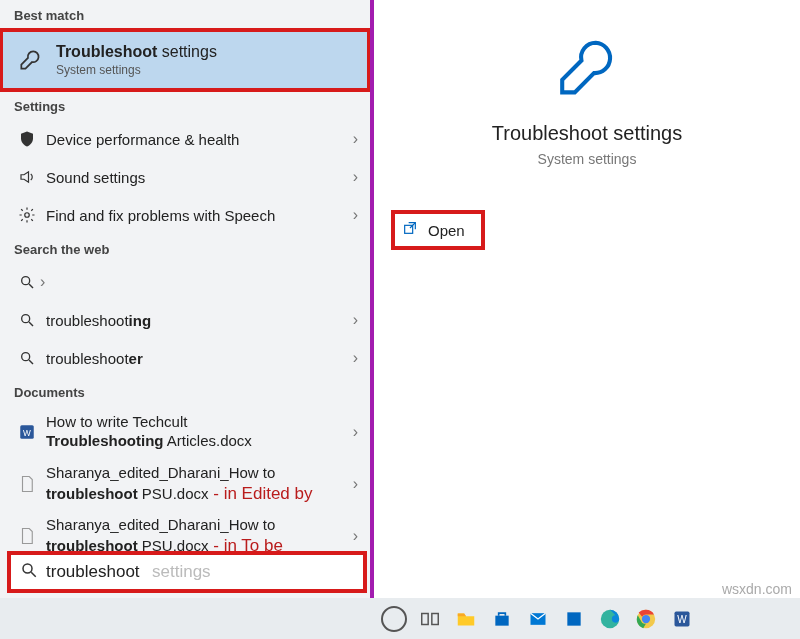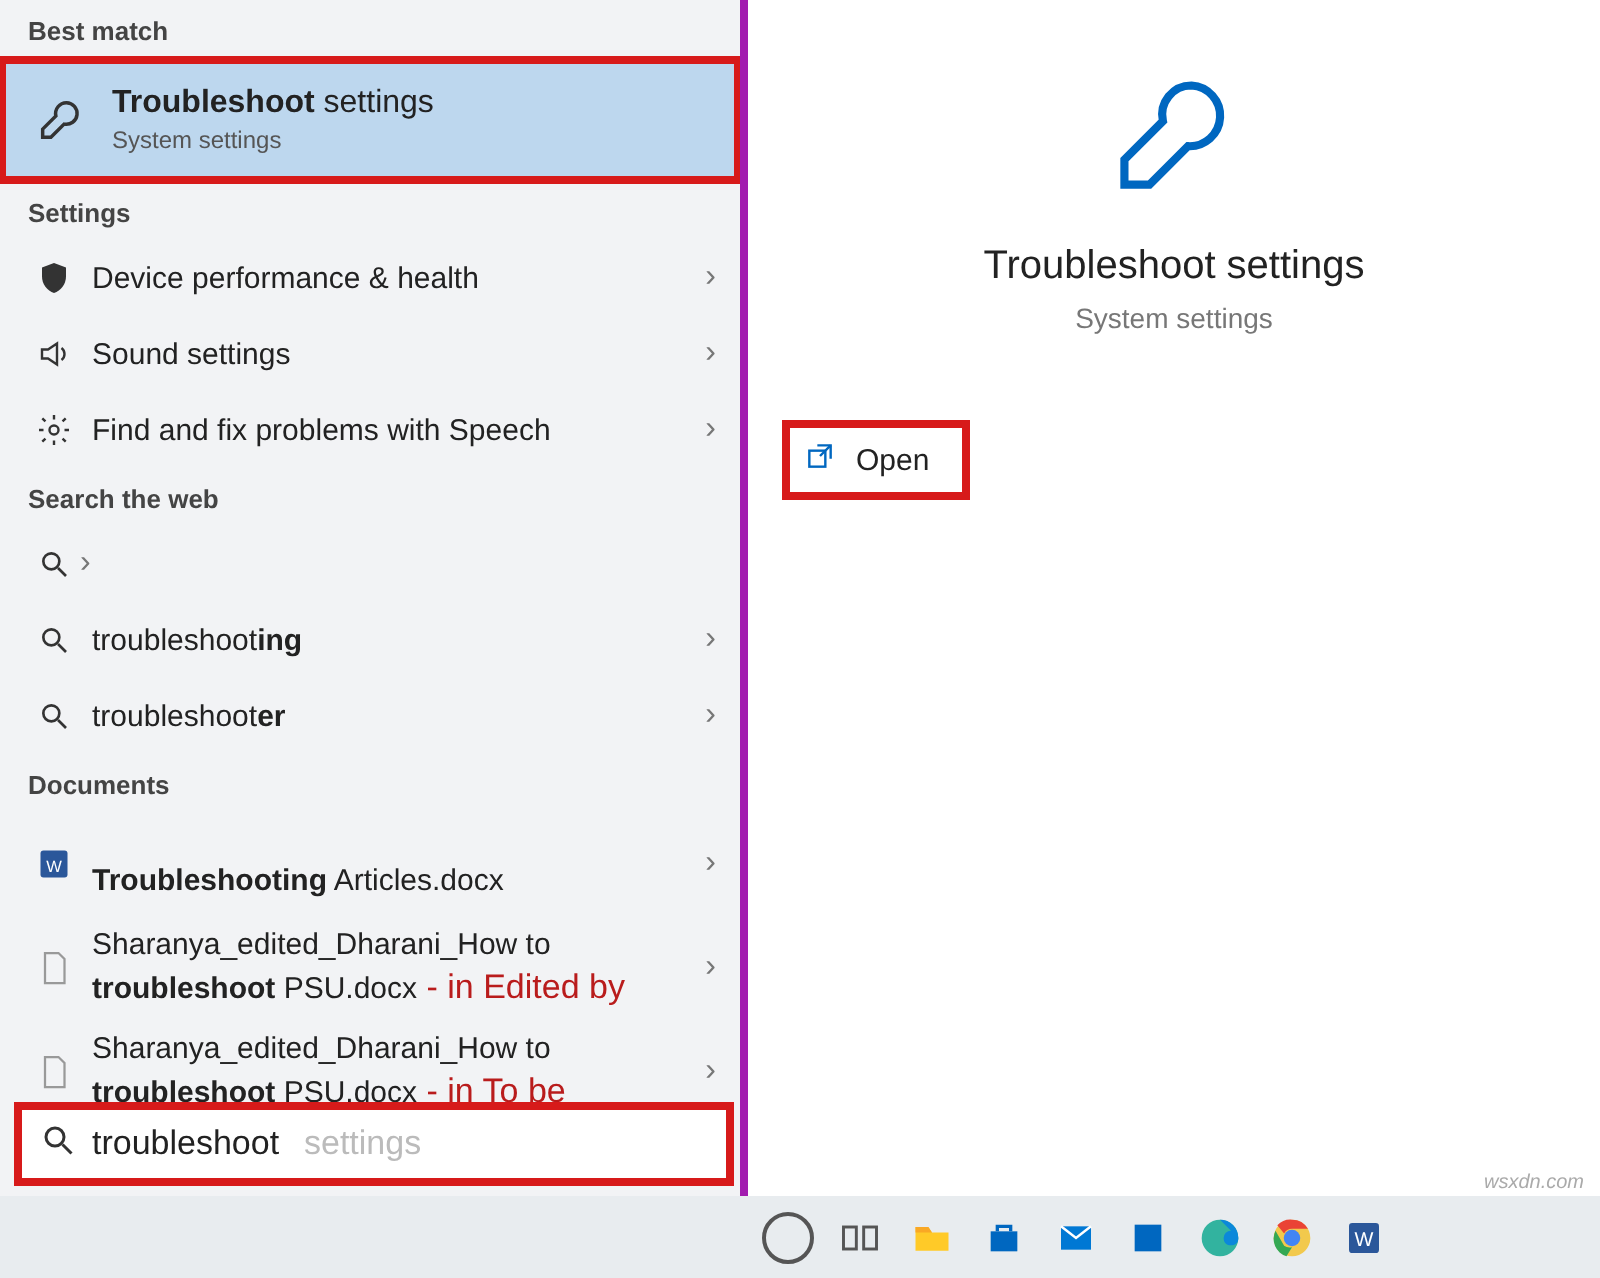--- a/index.html
+++ b/index.html
@@ -33,21 +33,21 @@
   
   .preview-icon { display:flex; justify-content:center; margin-top: 34px; }
   .preview-title { text-align:center; font-size:20px; color:#222; margin-top:18px; font-weight:400; }
   .preview-sub { text-align:center; font-size:14px; color:#777; margin-top:6px; }
   .open-row { display:flex; align-items:center; margin: 44px 0 0 18px; width:92px; height:38px; outline:4px solid #d71a1a; outline-offset:-3px; padding-left:10px; cursor:pointer; }
   .open-row .oicon { margin-right:10px; }
   .open-row .otext { font-size:15px; color:#222; }
   
   .taskbar .circ { width:26px; height:26px; border:2px solid #555; border-radius:50%; }
   .taskbar .tb-icon { width:28px; height:28px; display:flex; align-items:center; justify-content:center; font-size:18px; }
-  .watermark { position:absolute; right:6px; bottom:42px; font-size:10px; color:#aaa; background:#fff; padding:0 2px;font-style:italic; }
+  .watermark { position:absolute; right:6px; bottom:42px; font-size:14px; color:#aaa; background:#fff; padding:0 2px; }
 </style>
 </head>
 <body>
 
 <div class="search-panel">
 
   <div class="section-header">Best match</div>
 
   <div class="best-match hl-red">
     <span class="icon-slot">
@@ -128,21 +128,21 @@
   <div class="section-header">Documents</div>
 
   <div class="item tall">
     <span class="item-icon">
       <svg width="18" height="18" viewBox="0 0 24 24">
           <rect x="3" y="3" width="18" height="18" rx="2" fill="#2b579a"></rect>
           <text x="12" y="17" font-size="11" fill="#fff" text-anchor="middle" font-family="Arial">W</text>
         </svg>
     </span>
     <span class="item-text">
-      <br>
+      <span>How to write Techcult</span><br>
       <b>Troubleshooting</b><span> Articles.docx</span>
     </span>
     <span class="item-chev">›</span>
   </div>
   <div class="item tall">
     <span class="item-icon">
       <svg width="18" height="18" viewBox="0 0 24 24" fill="none" stroke="#999" stroke-width="1.5">
           <path d="M6 2h9l4 4v16H6z"></path>
         </svg>
     </span>

